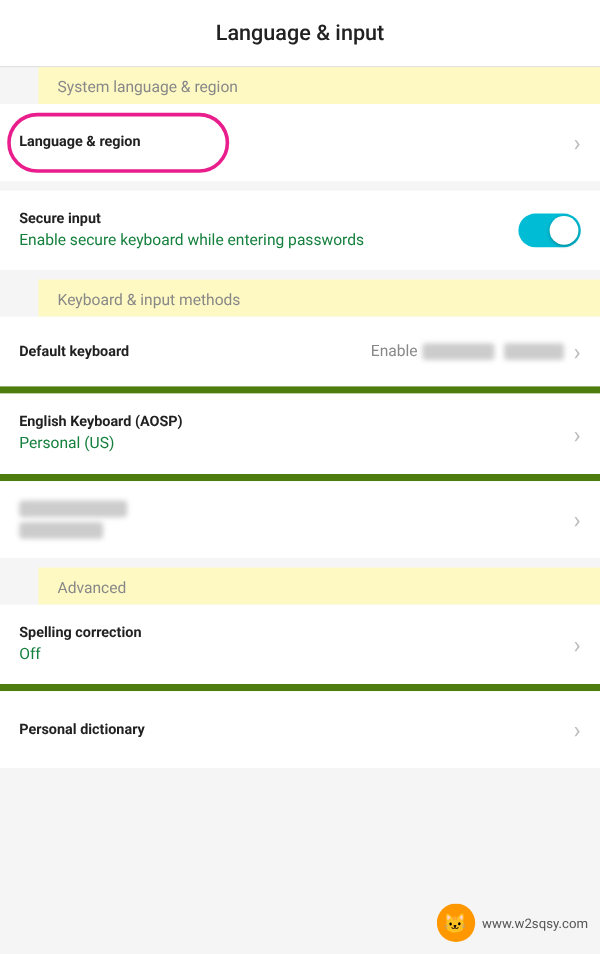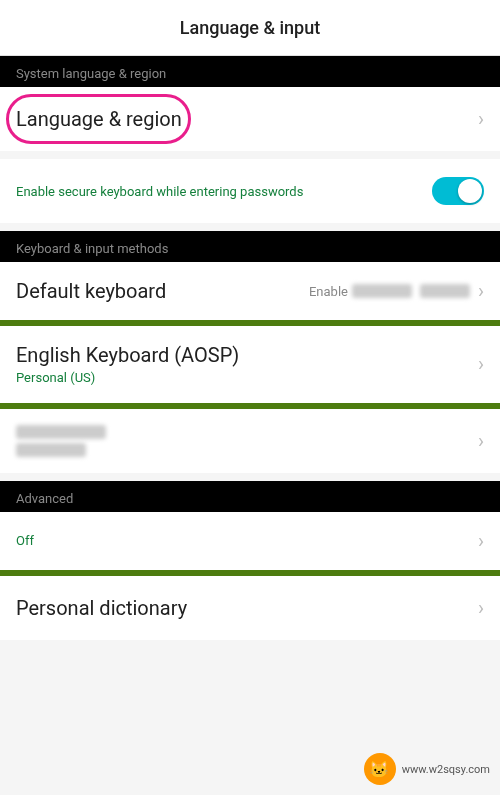--- a/index.html
+++ b/index.html
@@ -21,25 +21,26 @@
       border-bottom: 1px solid #e0e0e0;
     }
 
     .header-title {
       font-size: 18px;
       font-weight: 500;
       color: #212121;
     }
 
     .section-label {
-      background: #000000;
+      background: #fef9c3;
       padding: 10px 16px 6px 16px;
       font-size: 13px;
       color: #888888;
       font-weight: 400;
+      margin-left: 32px;
     }
 
     .settings-group {
       background: #ffffff;
       margin-bottom: 0;
     }
 
     .settings-item {
       background: #ffffff;
       padding: 16px 16px;
@@ -56,23 +57,23 @@
     }
 
     .item-content {
       flex: 1;
       display: flex;
       flex-direction: column;
       justify-content: center;
     }
 
     .item-title {
-      font-size: 20px;
+      font-size: 12px;
       color: #212121;
-      font-weight: 400;
+      font-weight: 700;
       line-height: 1.3;
     }
 
     .item-subtitle {
       font-size: 13px;
       color: #15803d;
       margin-top: 2px;
       line-height: 1.3;
     }
 
@@ -189,20 +190,21 @@
     </div>
     <span class="chevron">›</span>
   </div>
 </div>
 
 <div class="section-gap"></div>
 
 <div class="settings-group">
   <div class="settings-item">
     <div class="item-content">
+      <span class="item-title">Secure input</span>
       <span class="item-subtitle">Enable secure keyboard while entering passwords</span>
     </div>
     <div class="toggle-switch"></div>
   </div>
 </div>
 
 <div class="section-gap"></div>
 
 <div class="section-label">Keyboard &amp; input methods</div>
 <div class="settings-group">
@@ -240,20 +242,21 @@
   </div>
 </div>
 
 <div class="section-gap"></div>
 
 <div class="section-label">Advanced</div>
 <div class="settings-group">
 
   <div class="settings-item">
     <div class="item-content">
+      <span class="item-title">Spelling correction</span>
       <span class="item-subtitle">Off</span>
     </div>
     <span class="chevron">›</span>
   </div>
 
   <div class="settings-item">
     <div class="item-content">
       <span class="item-title">Personal dictionary</span>
     </div>
     <span class="chevron">›</span>

